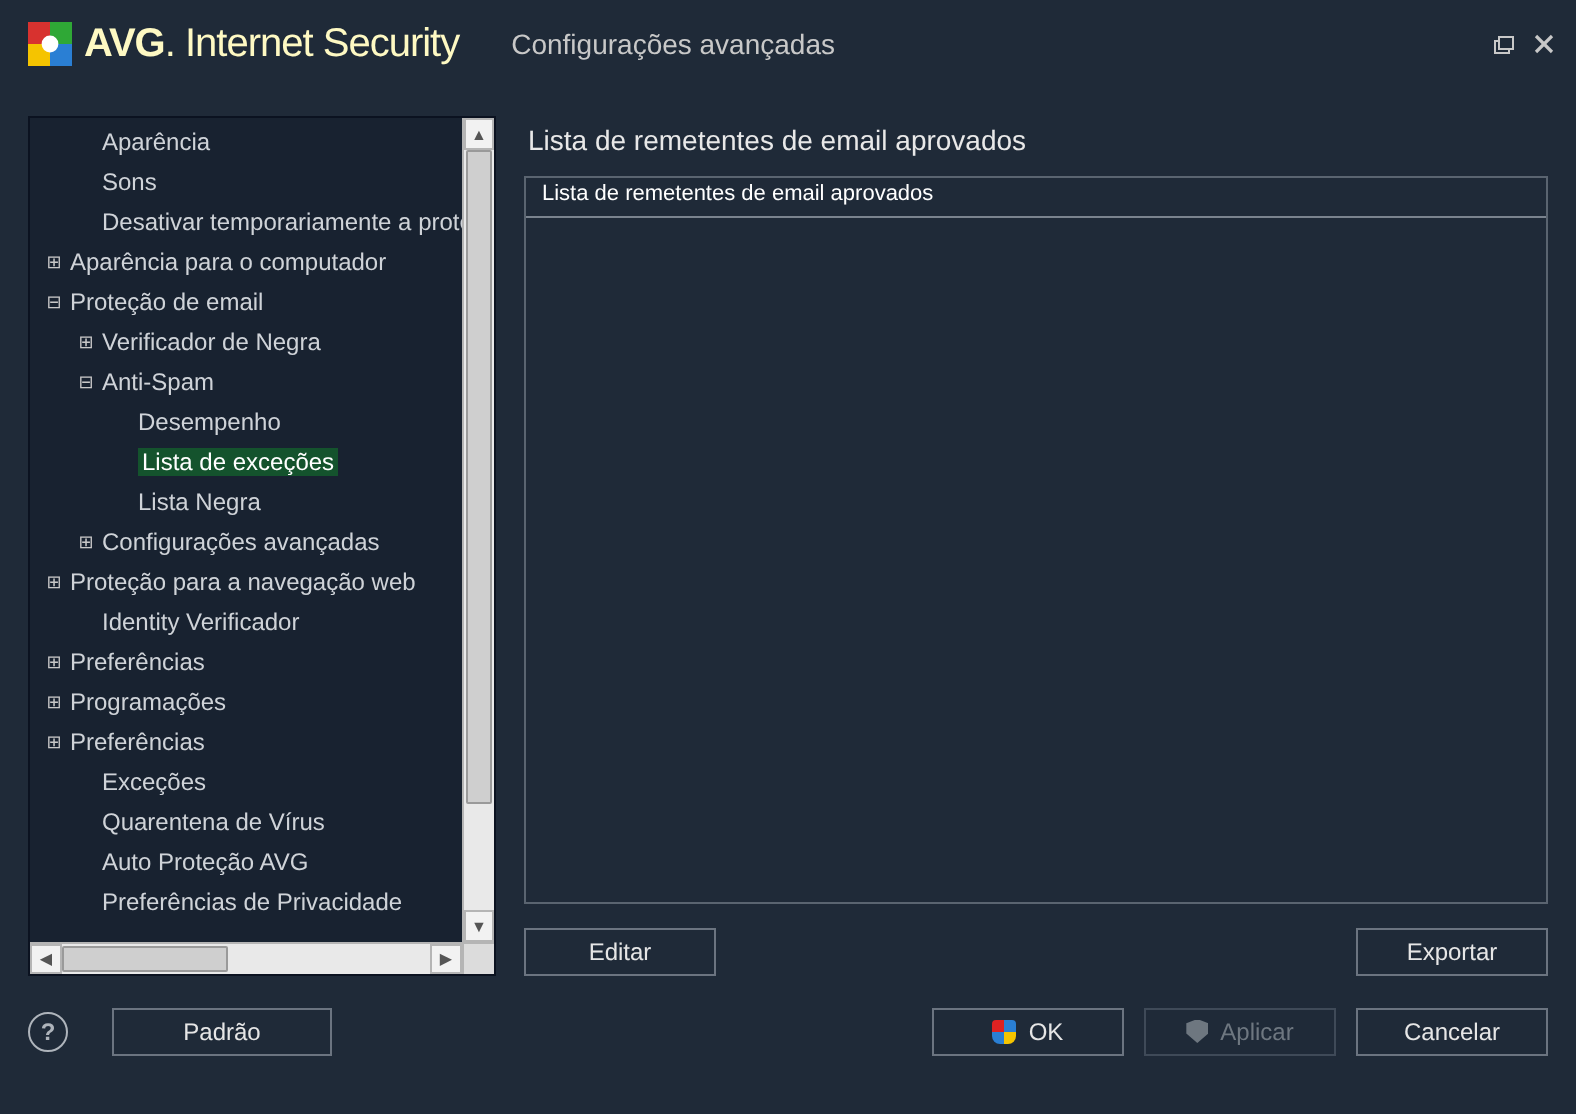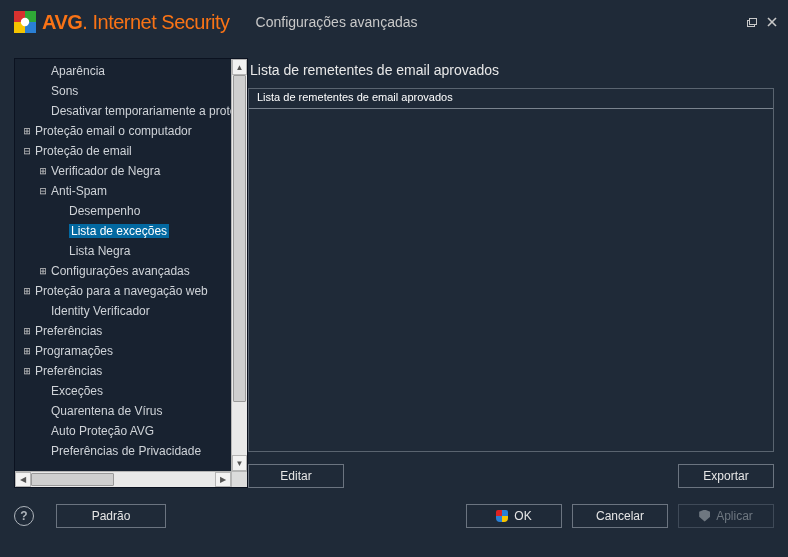--- a/index.html
+++ b/index.html
@@ -2,37 +2,37 @@
 <html><head>
 <meta charset="utf-8">
 <style>
   * { box-sizing: border-box; margin: 0; padding: 0; }
   body { width: 788px; height: 557px; background: #1f2a38; font-family: "Segoe UI", Tahoma, sans-serif; font-size: 12px; color: #d8d8d8; overflow: hidden; }
 
   
   .titlebar { height: 44px; display: flex; align-items: center; padding: 0 8px 0 14px; }
   .logo-wrap { display: flex; align-items: center; gap: 6px; }
   .logo-box { width: 22px; height: 22px; position: relative; }
-  .app-name { font-size: 20px; font-weight: 600; color: #f97316; letter-spacing: -0.5px; }
+  .app-name { font-size: 20px; font-weight: 600; color: #fef9c3; letter-spacing: -0.5px; }
   .app-name .light { font-weight: 300; }
   .sub-title { font-size: 14px; color: #c8c8c8; margin-left: 26px; }
   .win-controls { margin-left: auto; display: flex; gap: 4px; }
   .win-btn { width: 16px; height: 14px; display: flex; align-items: center; justify-content: center; color: #c8c8c8; cursor: pointer; font-size: 11px; }
 
   
-  .body-area { display: flex; padding: 14px 14px 0 14px; height: 444px; }
+  .body-area { display: flex; padding: 14px 14px 0 14px; gap: 14px; height: 444px; }
 
   
   .tree-wrap { width: 234px; height: 100%; background: #182230; border: 1px solid #0b1220; position: relative; }
   .tree-scroll { position: absolute; inset: 0 16px 16px 0; overflow: hidden; }
   .tree { padding: 2px 0; }
   .tree-item { display: flex; align-items: center; height: 20px; white-space: nowrap; cursor: default; font-size: 12px; color: #cfd3d8; }
   .tree-item .expander { width: 12px; text-align: center; font-size: 9px; color: #c8c8c8; margin-right: 2px; flex: 0 0 12px; }
   .tree-item .expander.blank { visibility: hidden; }
-  .tree-item.selected .label { background: #0369a1; color: #fff; padding: 0 2px; }
+  .tree-item.selected .label { background: #14532d; color: #fff; padding: 0 2px; }
   .ind0 { padding-left: 6px; }
   .ind1 { padding-left: 22px; }
   .ind2 { padding-left: 40px; }
 
   .vscroll { position: absolute; top: 0; right: 0; bottom: 16px; width: 16px; background: #e9e9e9; border-left: 1px solid #b5b5b5; }
   .vscroll .arrow { height: 16px; background: #f2f2f2; border: 1px solid #b5b5b5; display: flex; align-items: center; justify-content: center; font-size: 8px; color: #555; }
   .vscroll .track { position: absolute; top: 16px; bottom: 16px; left: 0; right: 0; }
   .vscroll .thumb { position: absolute; left: 1px; right: 1px; top: 0; height: 86%; background: #cfcfcf; border: 1px solid #9a9a9a; border-radius: 1px; }
   .vscroll .down { position: absolute; bottom: 0; left: 0; right: 0; }
   .hscroll { position: absolute; left: 0; right: 16px; bottom: 0; height: 16px; background: #e9e9e9; border-top: 1px solid #b5b5b5; }
@@ -116,21 +116,21 @@
           <div class="tree-item ind1">
             <span class="expander blank">·</span>
             <span class="label">Sons</span>
           </div>
           <div class="tree-item ind1">
             <span class="expander blank">·</span>
             <span class="label">Desativar temporariamente a proteção do AVG</span>
           </div>
           <div class="tree-item ind0">
             <span class="expander">⊞</span>
-            <span class="label">Proteção email o computador</span>
+            <span class="label">Aparência para o computador</span>
           </div>
           <div class="tree-item ind0">
             <span class="expander">⊟</span>
             <span class="label">Proteção de email</span>
           </div>
           <div class="tree-item ind1">
             <span class="expander">⊞</span>
             <span class="label">Verificador de Negra</span>
           </div>
           <div class="tree-item ind1">
@@ -227,18 +227,18 @@
   <div class="spacer"></div>
   <button class="btn" style="min-width:96px">
     <span class="mini-shield">
         <span class="a"></span>
         <span class="b"></span>
         <span class="c"></span>
         <span class="d"></span>
       </span>
     <span>OK</span>
   </button>
-  <button class="btn" style="min-width:96px">Cancelar</button>
   <button class="btn disabled" style="min-width:96px">
     <span class="grey-shield"></span>
     <span>Aplicar</span>
   </button>
+  <button class="btn" style="min-width:96px">Cancelar</button>
 </div>
 
 </body></html>

